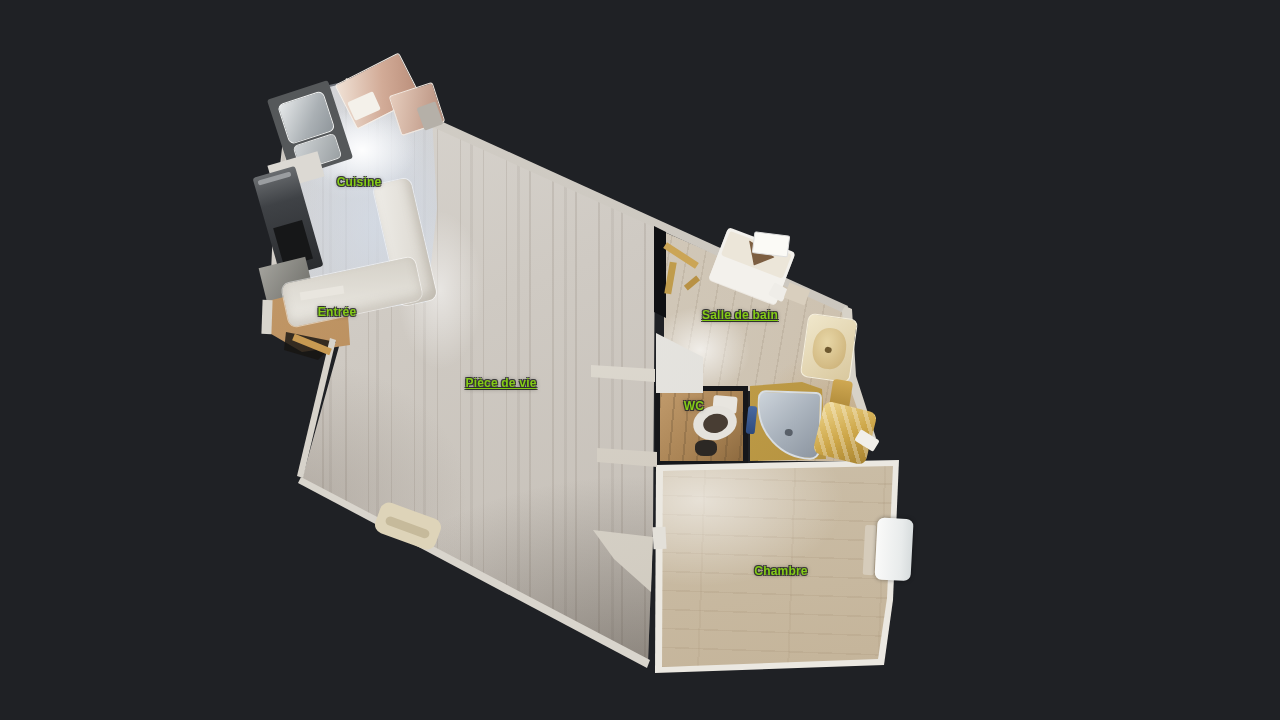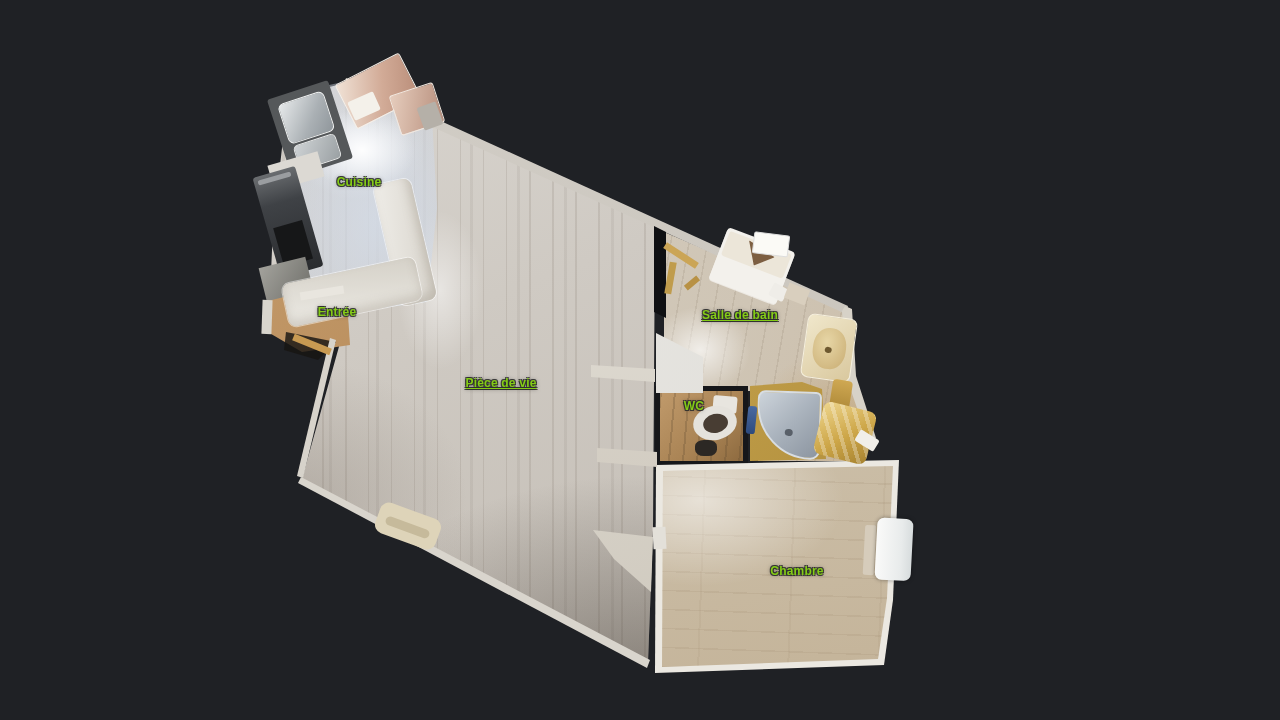--- a/index.html
+++ b/index.html
@@ -193,15 +193,15 @@
          background:linear-gradient(90deg,#fafaf9 0%,#e8ebeb 70%,#d7dcdd 100%);
          box-shadow:0 0 4px rgba(0,0,0,.4);"></div>
   </div>
   <div class="abs" style="left:653px;top:527px;width:13px;height:22px;transform:rotate(-3deg);background:#e3e0d9;"></div>
 
   <div class="room-label" style="left:359px;top:182px;">Cuisine</div>
   <div class="room-label" style="left:337px;top:312px;">Entrée</div>
   <div class="room-label" style="left:501px;top:383px;text-decoration:underline;">Pièce de vie</div>
   <div class="room-label" style="left:740px;top:315px;text-decoration:underline;">Salle de bain</div>
   <div class="room-label" style="left:694px;top:406px;">WC</div>
-  <div class="room-label" style="left:797px;top:571px;">Chambre</div>
+  <div class="room-label" style="left:781px;top:571px;">Chambre</div>
 
 </div>
 
 </body></html>

